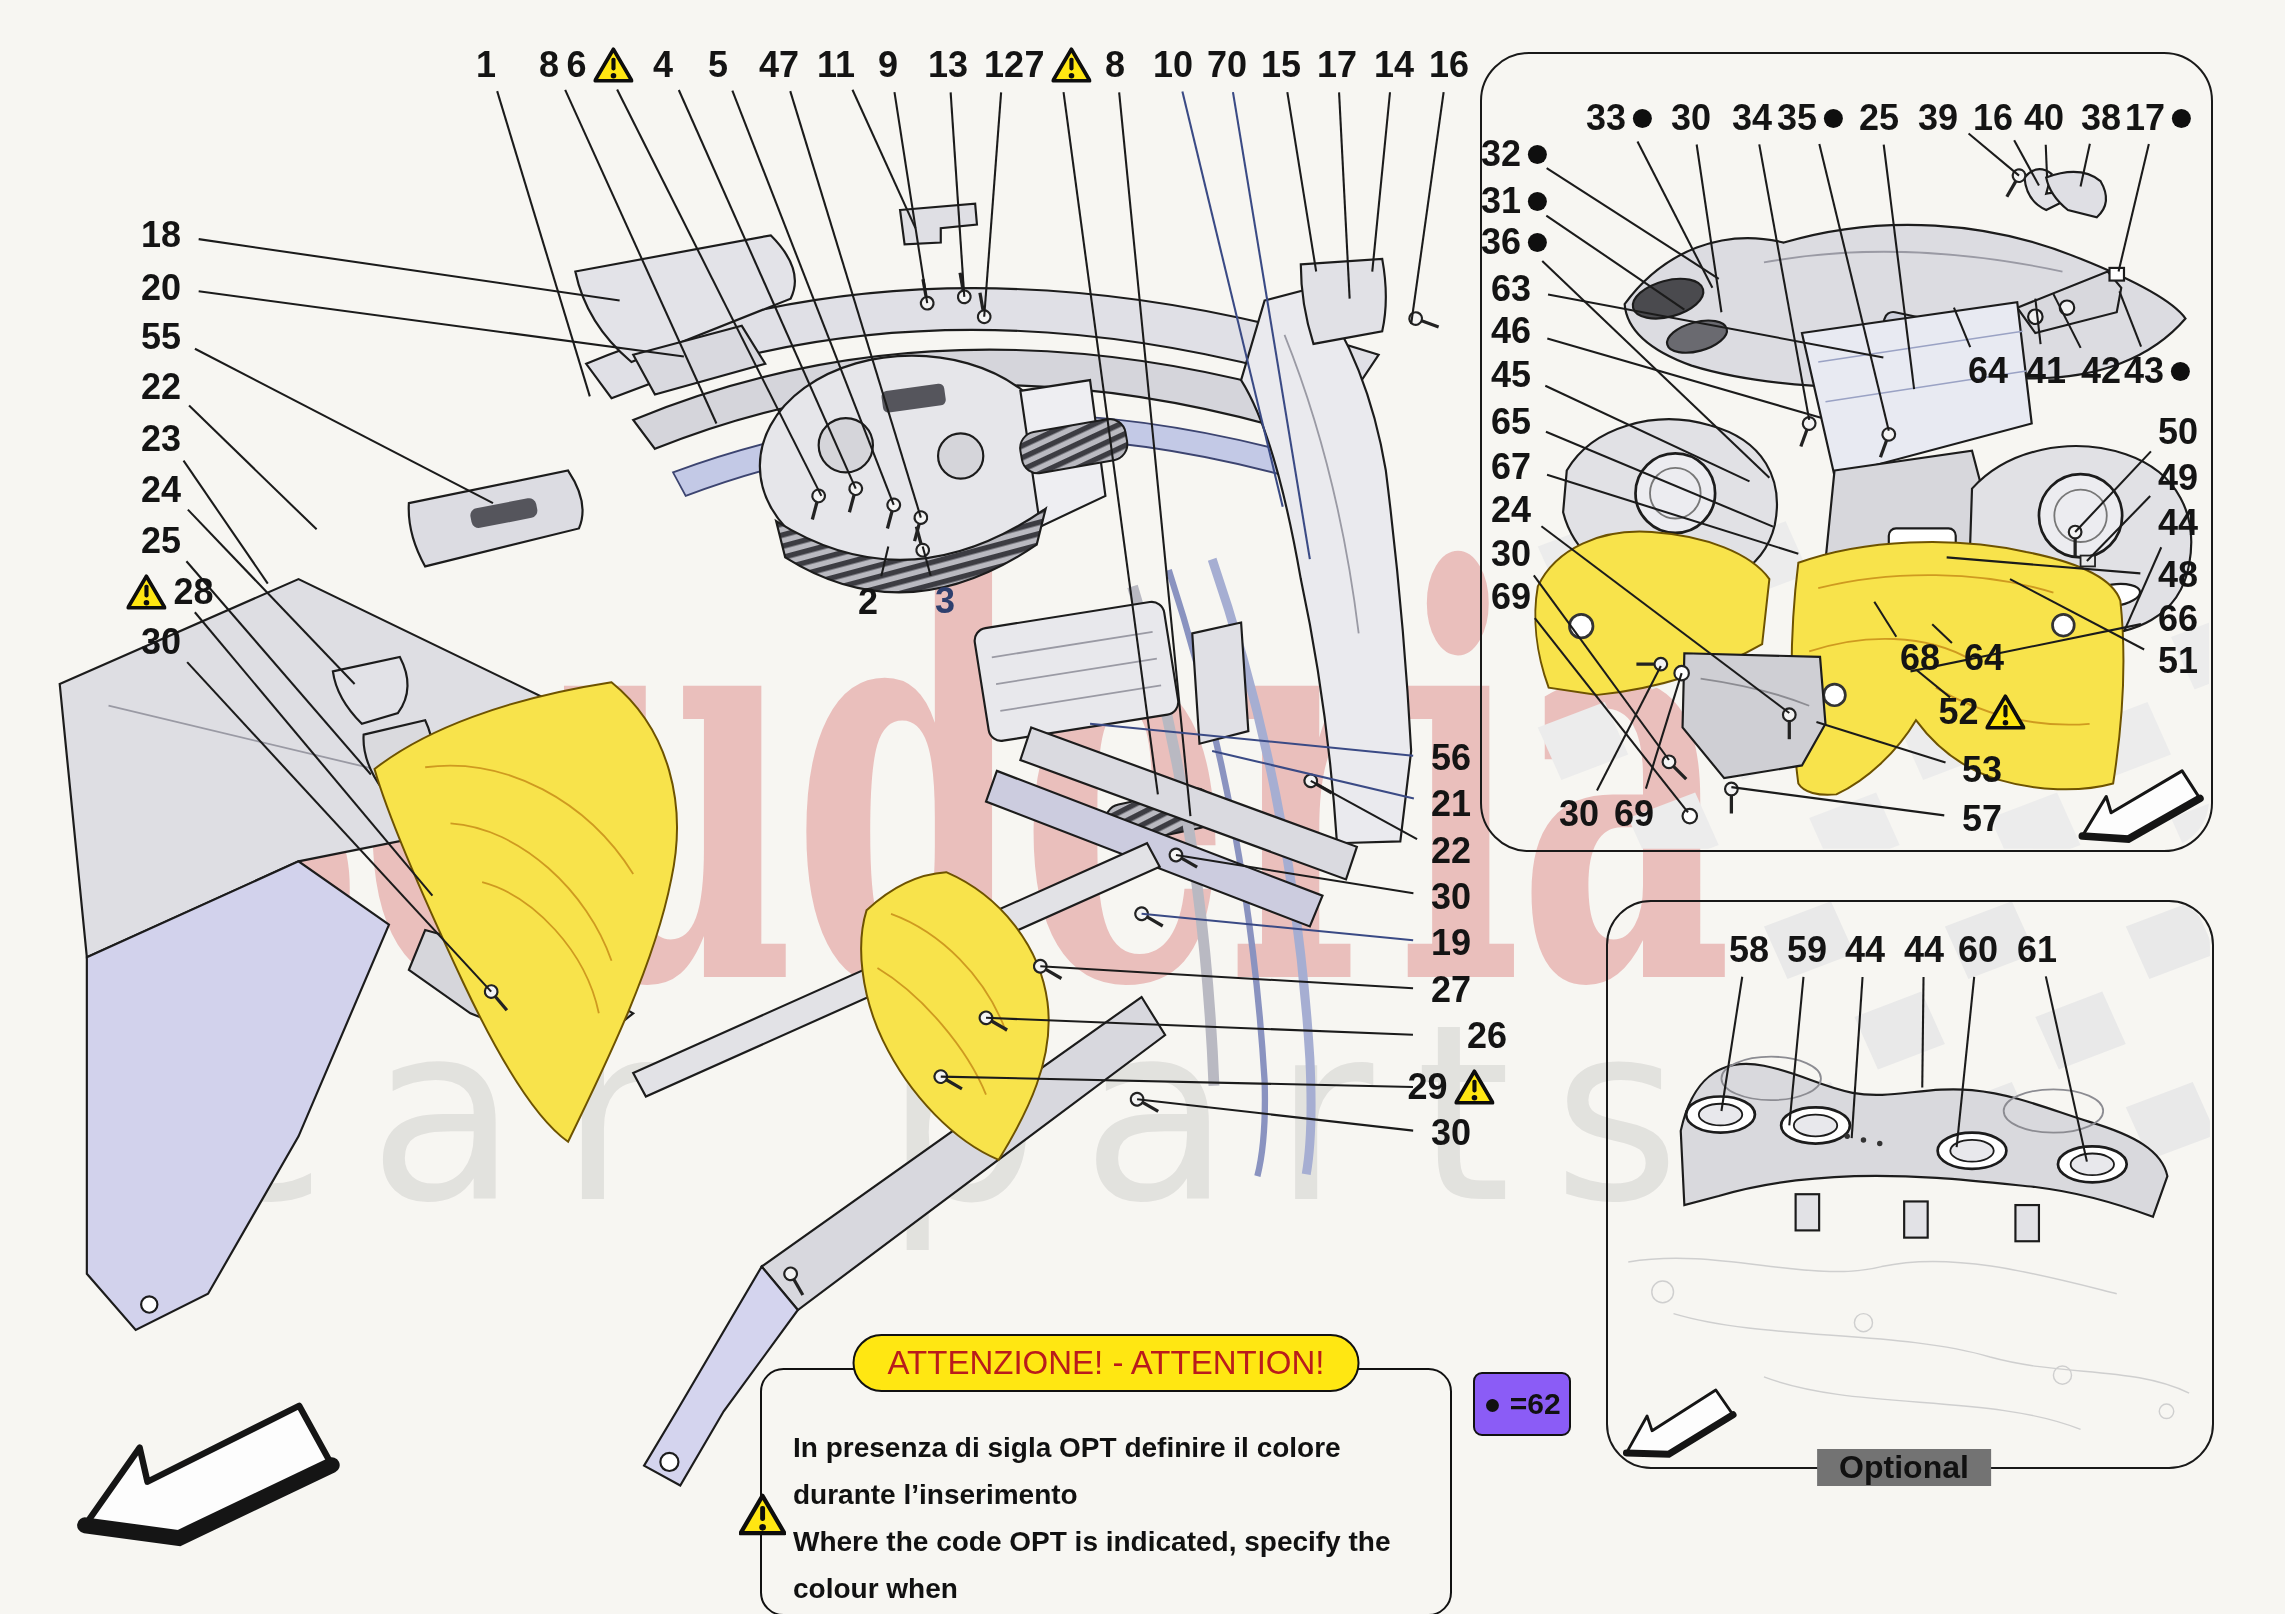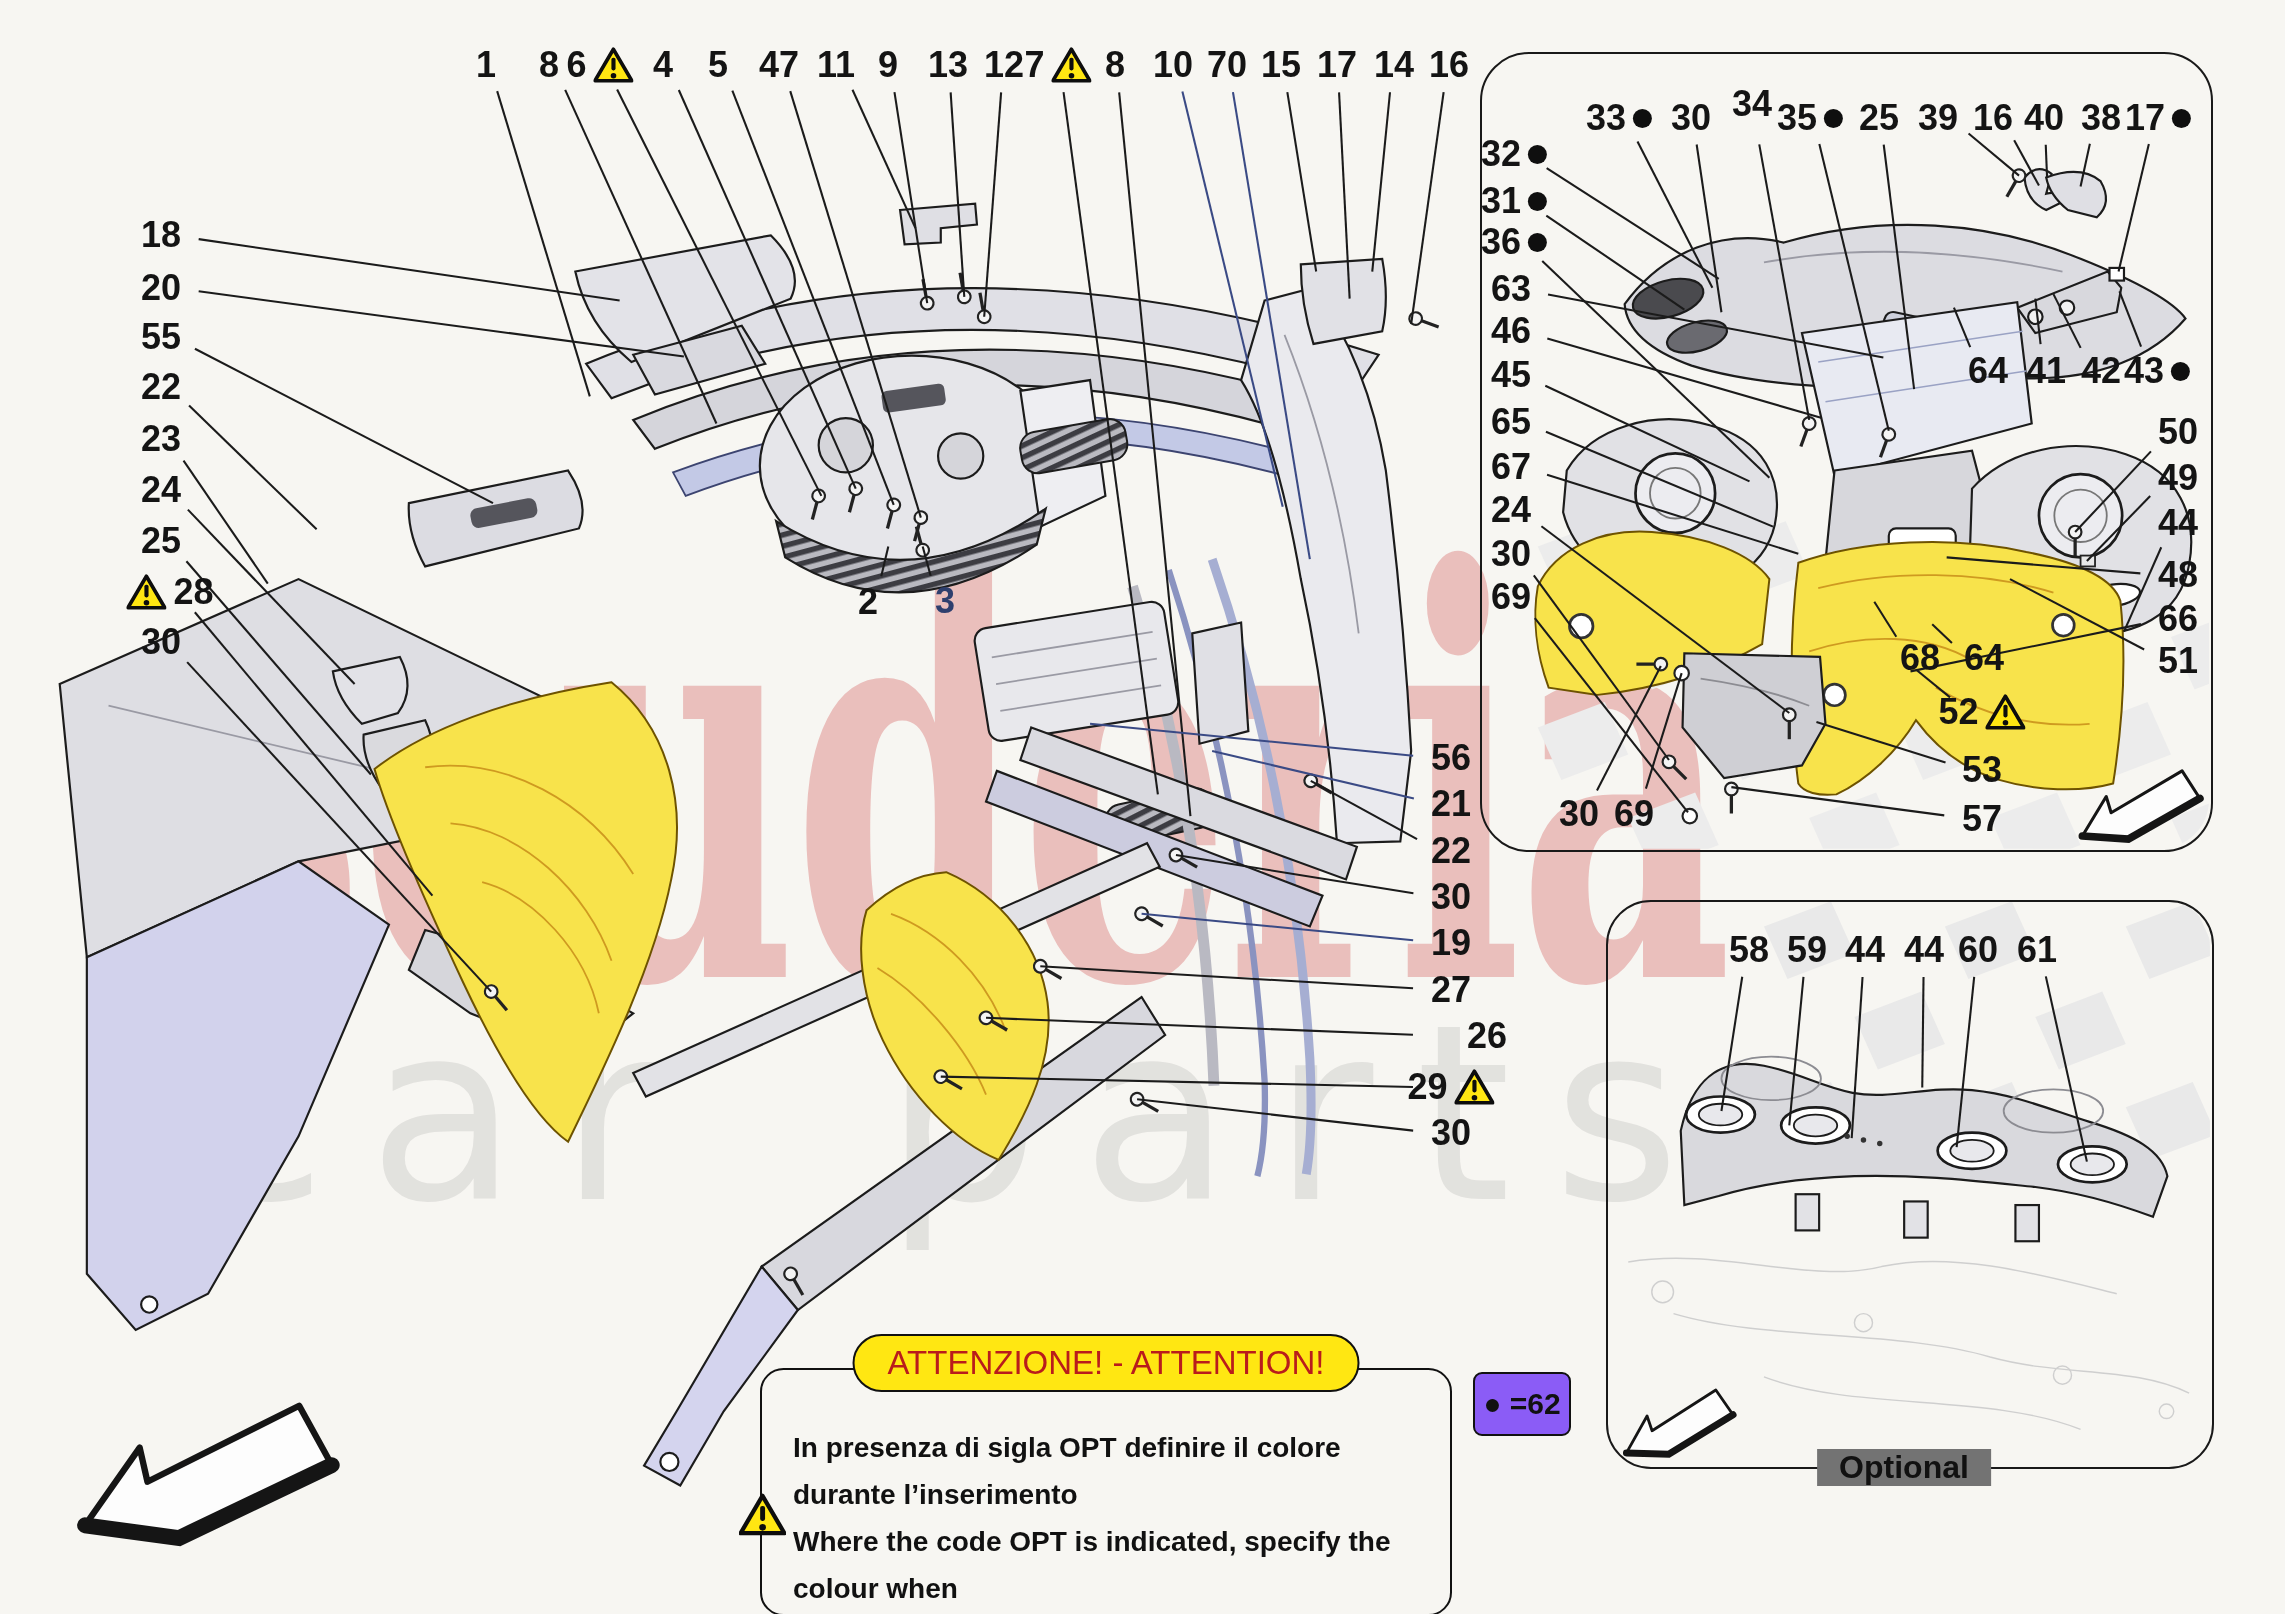--- a/index.html
+++ b/index.html
@@ -508,21 +508,21 @@
       <div class="co navy" style="left: 945px; top: 601px;">
         <span class="num">3</span>
       </div>
       <div class="co" style="left: 1619px; top: 118px;">
         <span class="num">33</span>
         <span class="dot"></span>
       </div>
       <div class="co" style="left: 1691px; top: 118px;">
         <span class="num">30</span>
       </div>
-      <div class="co" style="left: 1752px; top: 104px;">
+      <div class="co" style="left: 1752px; top: 118px;">
         <span class="num">34</span>
       </div>
       <div class="co" style="left: 1810px; top: 118px;">
         <span class="num">35</span>
         <span class="dot"></span>
       </div>
       <div class="co" style="left: 1879px; top: 118px;">
         <span class="num">25</span>
       </div>
       <div class="co" style="left: 1938px; top: 118px;">

